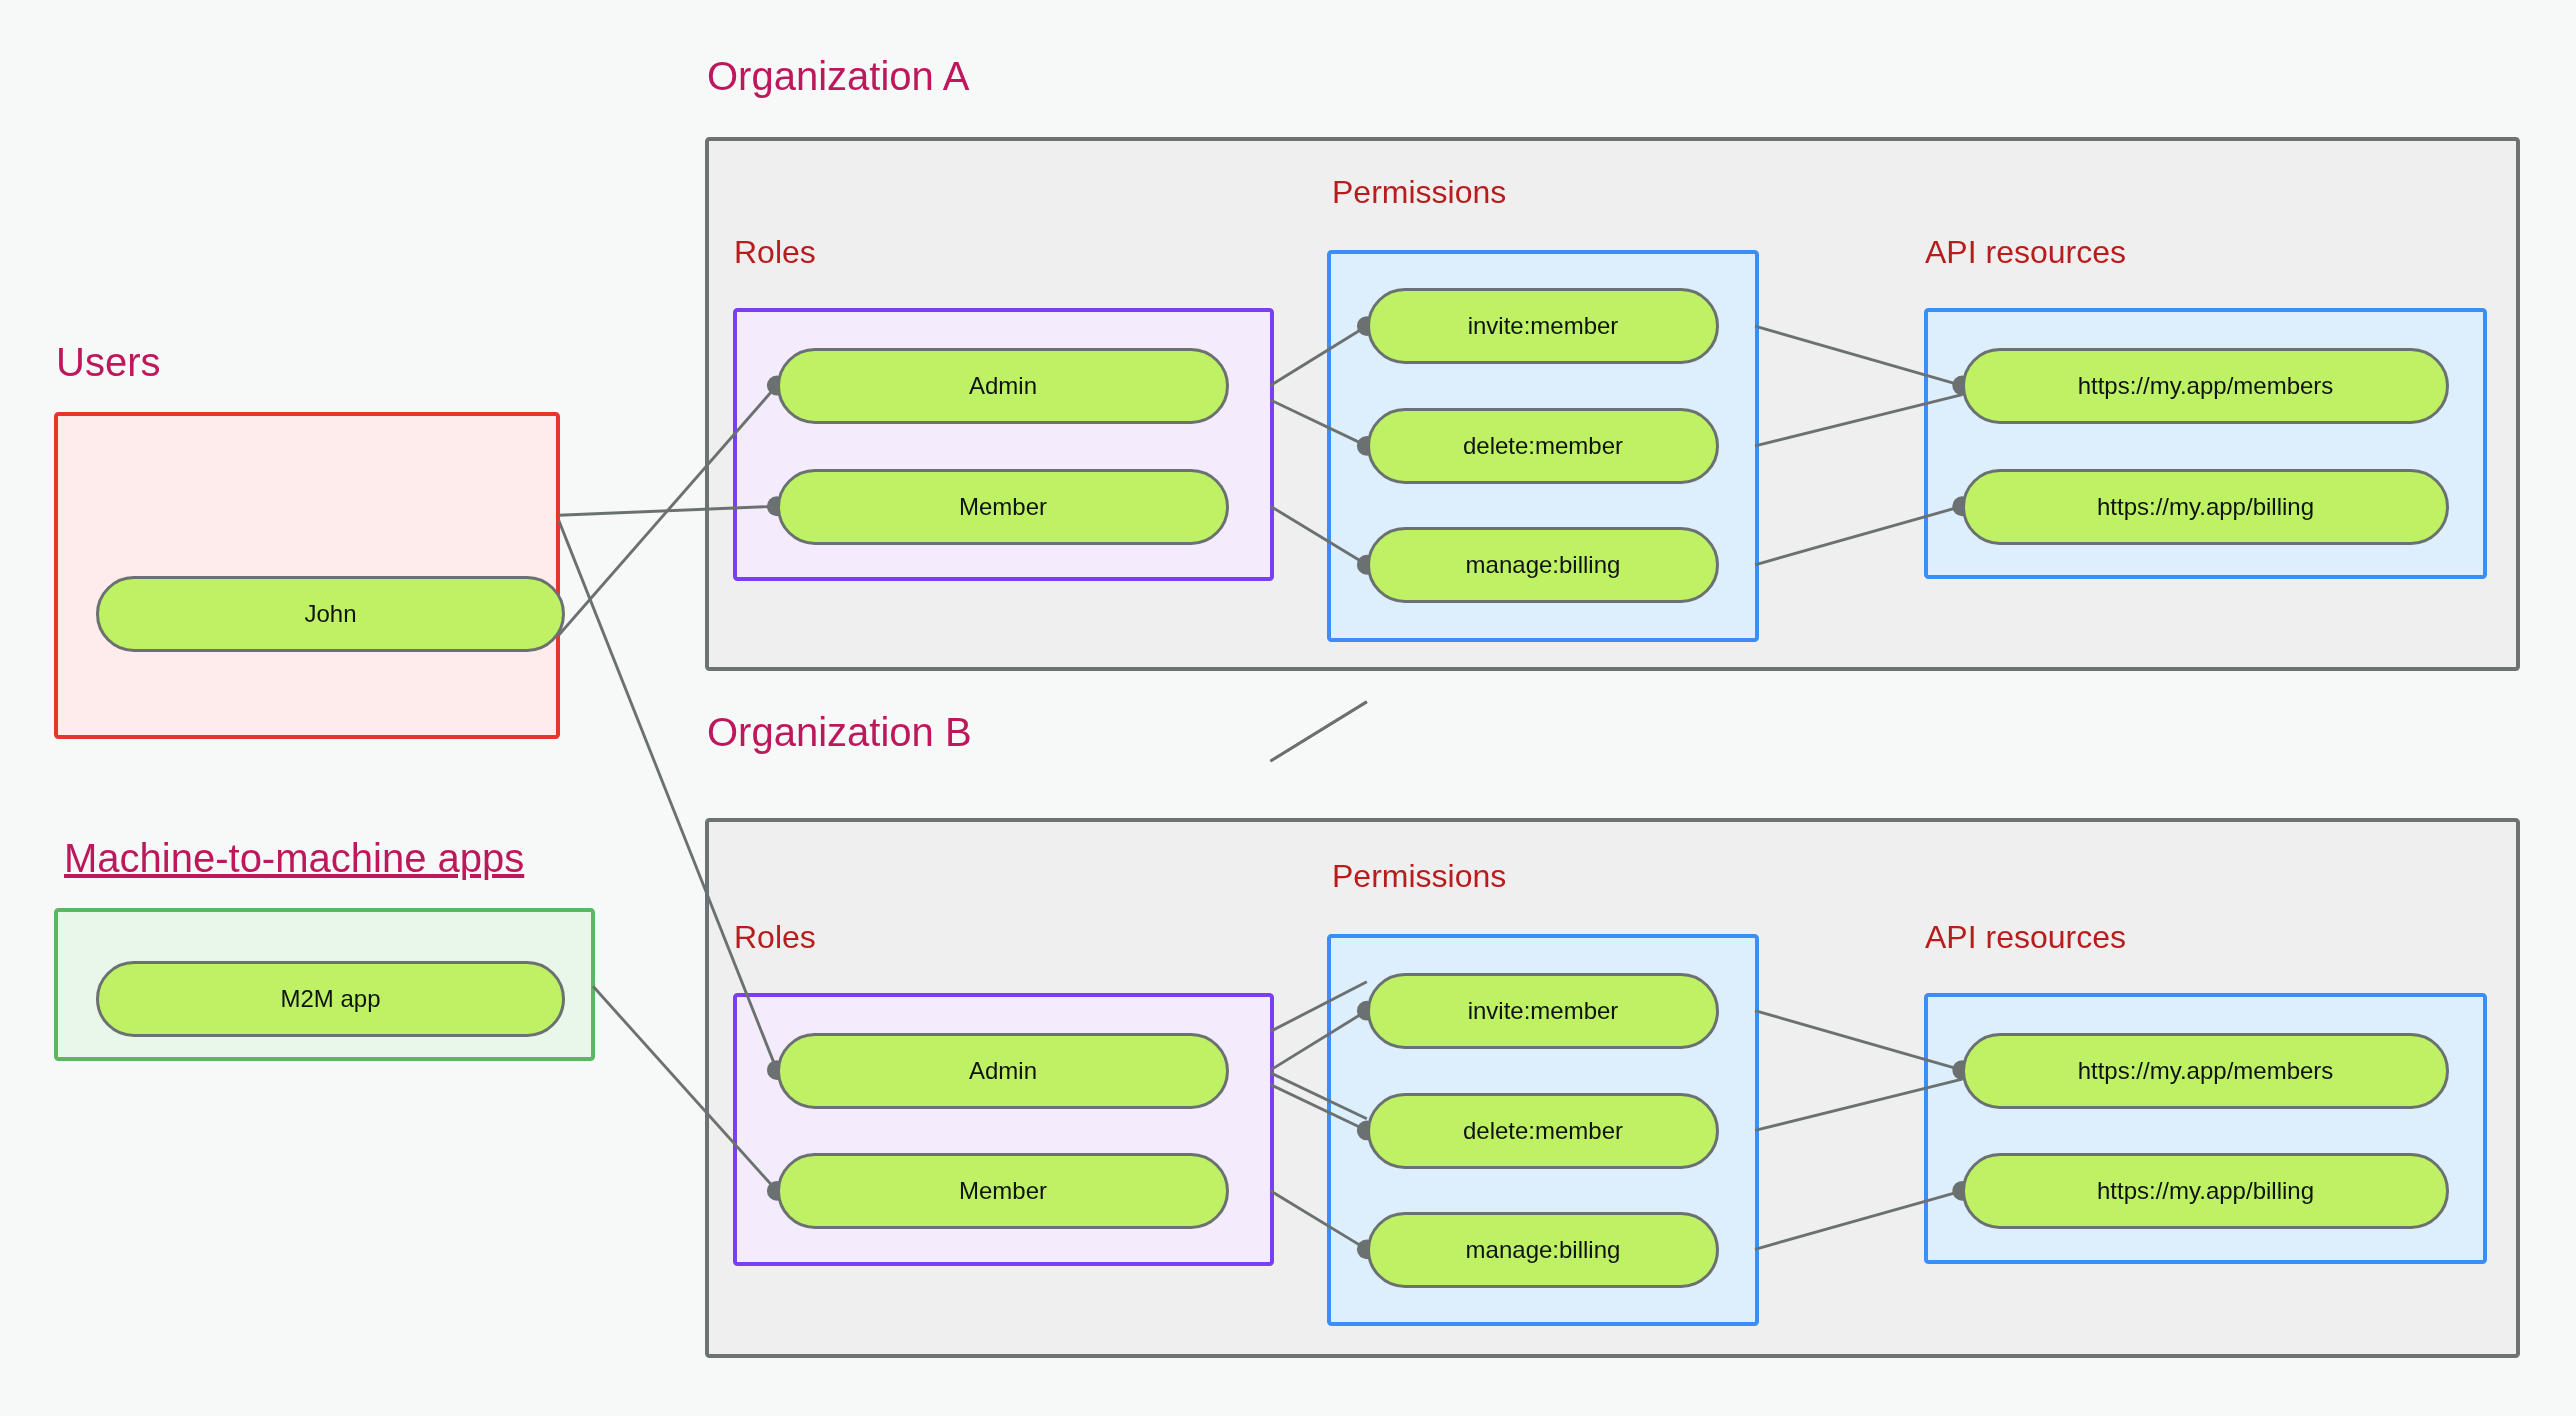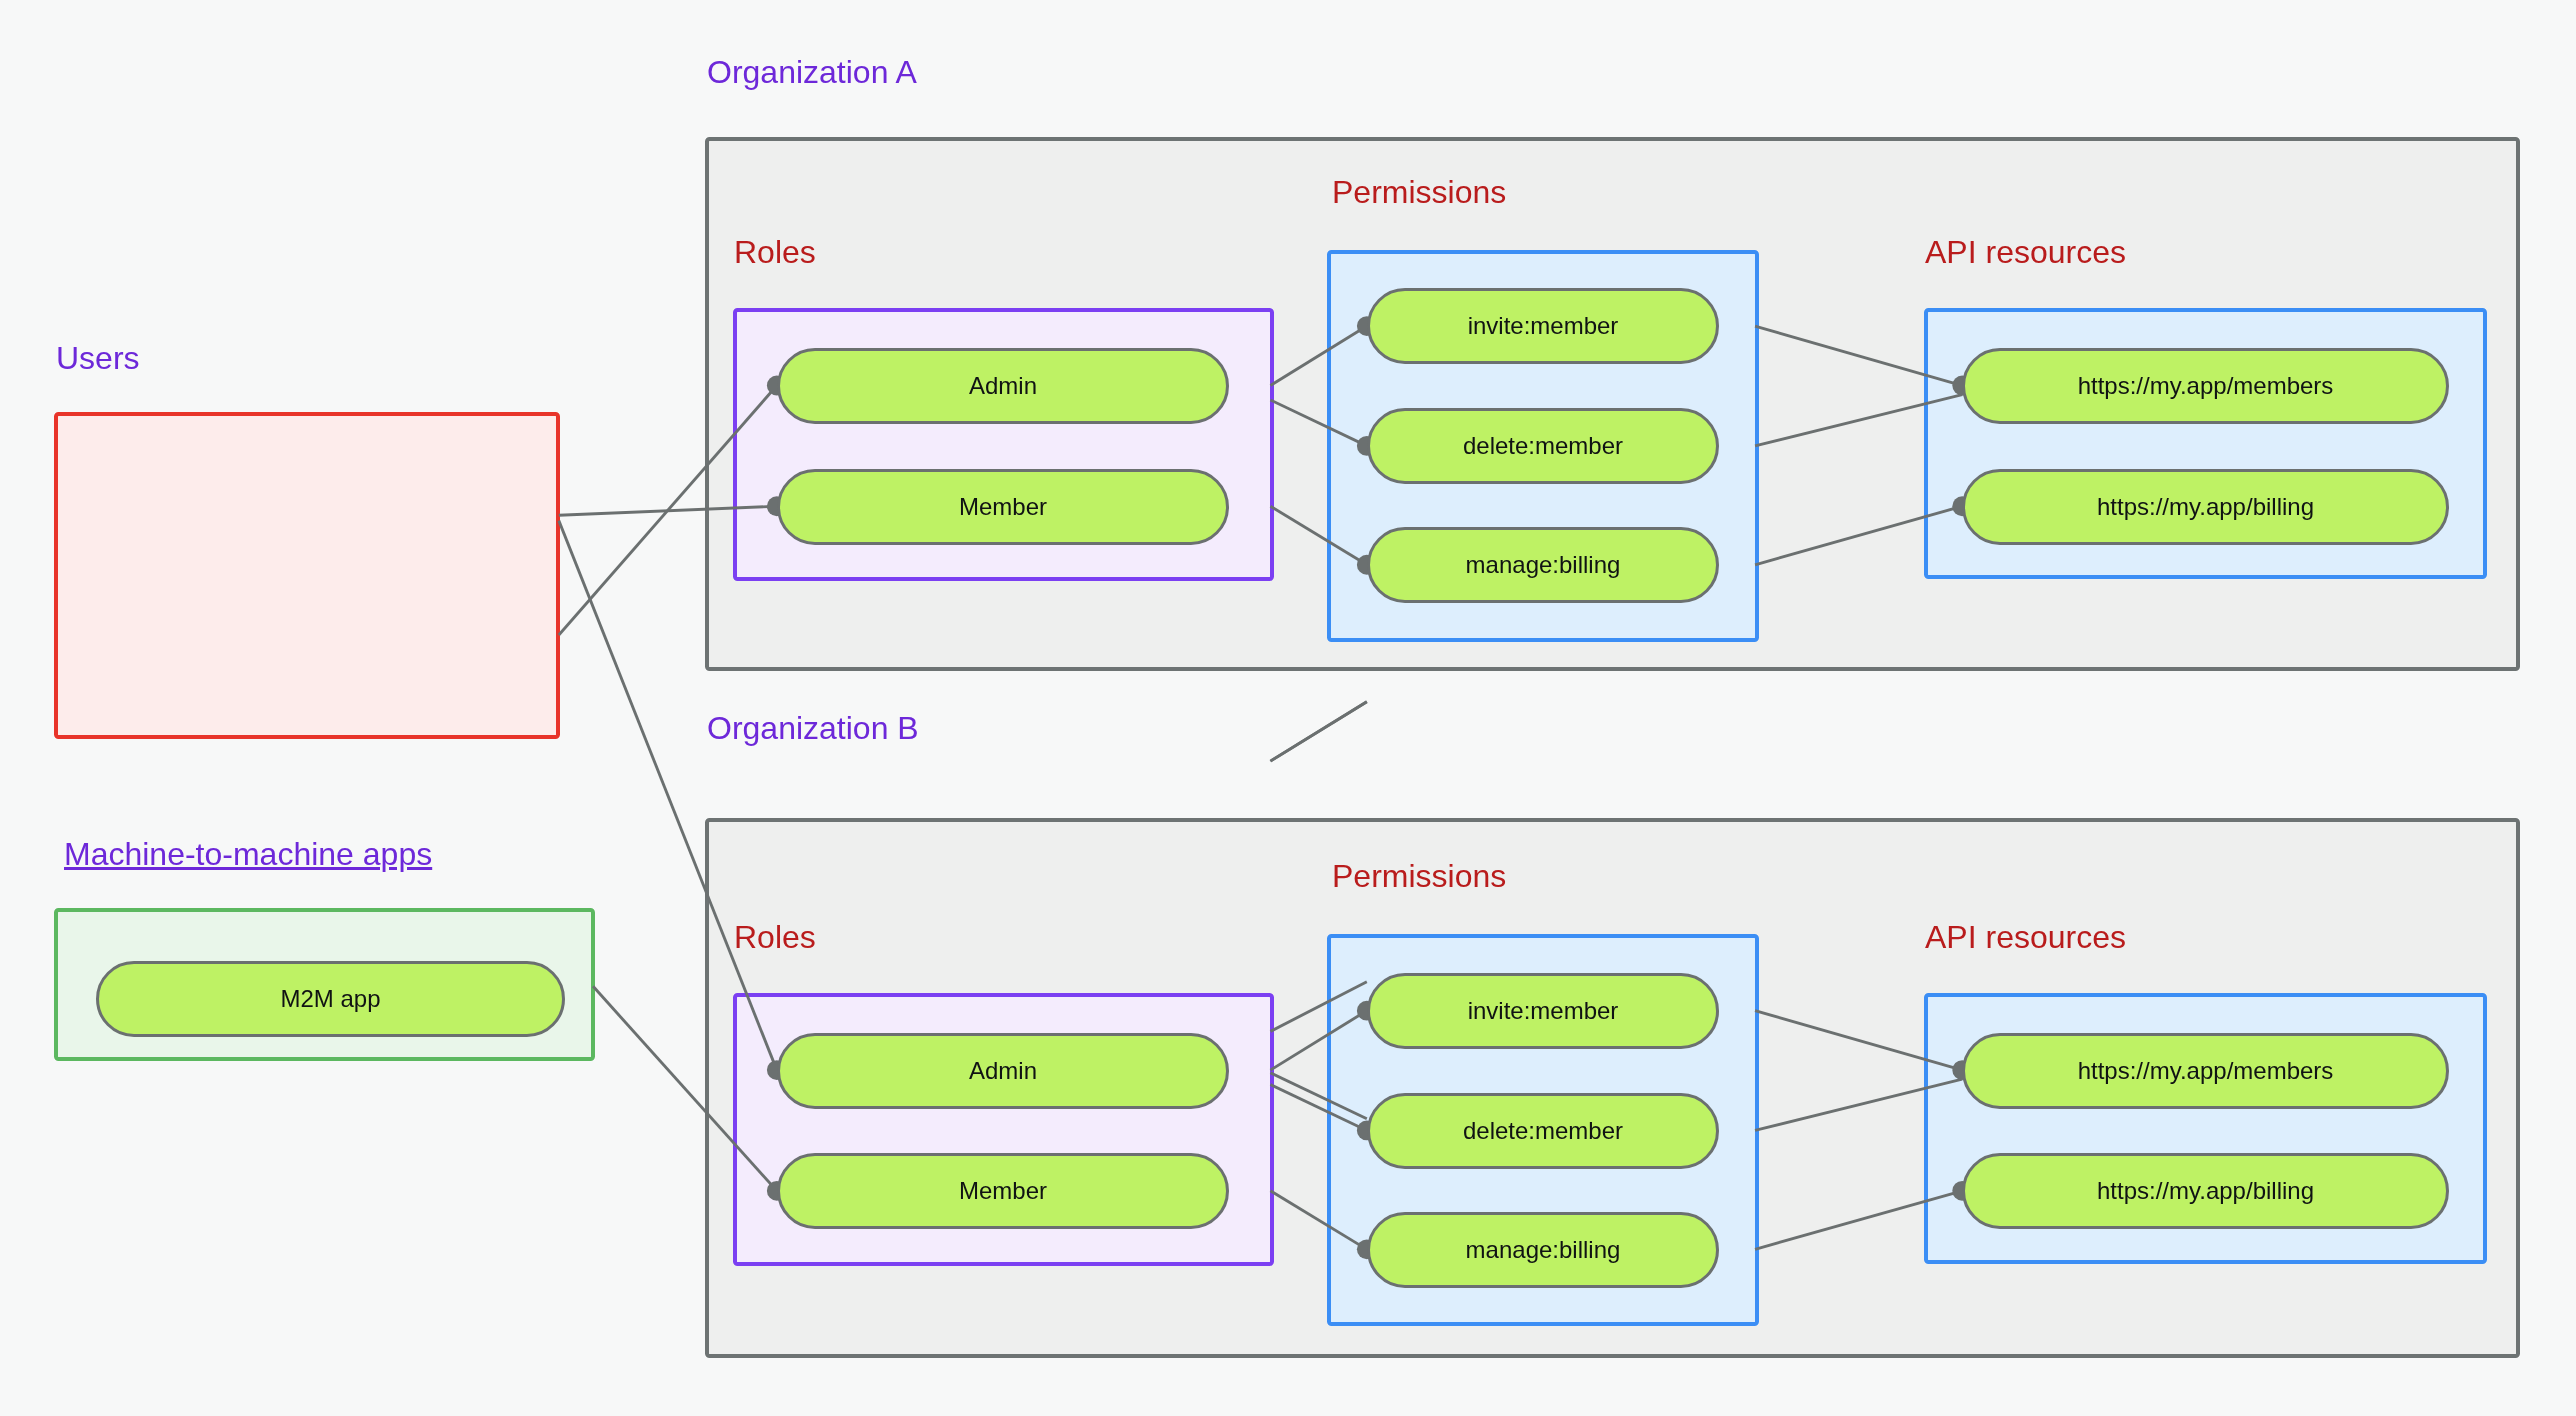--- a/index.html
+++ b/index.html
@@ -33,22 +33,22 @@
     stroke-width: 3.2;
     fill: none;
   }
   .edge-dot {
     fill: #6b7070;
   }
 
   
   .group-label {
     position: absolute;
-    font-size: 32px;
-    color: #6d28d9;
+    font-size: 40px;
+    color: #be185d;
     white-space: nowrap;
     line-height: 1;
     z-index: 8;
   }
   .inner-label {
     position: absolute;
     font-size: 32px;
     color: #b91c1c;
     white-space: nowrap;
     line-height: 1;
@@ -157,20 +157,21 @@
     <circle class="edge-dot" cx="1517" cy="1122" r="11"></circle>
     <circle class="edge-dot" cx="1517" cy="1255" r="11"></circle>
     <circle class="edge-dot" cx="1517" cy="1387" r="11"></circle>
     <circle class="edge-dot" cx="2178" cy="1188" r="11"></circle>
     <circle class="edge-dot" cx="2178" cy="1322" r="11"></circle>
   </svg>
 
   <div class="group-label" style="left:56px; top:342px;">Users</div>
 
   <div class="container-box box-users" style="left:54px; top:412px; width:506px; height:327px;">
+    <div class="pill" style="left:38px; top:160px; width:469px; height:76px; position:absolute;">John</div>
   </div>
 
   <div class="group-label" style="left:64px; top:838px;text-decoration:underline;">Machine-to-machine apps</div>
 
   <div class="container-box box-m2m" style="left:54px; top:908px; width:541px; height:153px;">
     <div class="pill" style="left:38px; top:49px; width:469px; height:76px; position:absolute;">M2M app</div>
   </div>
 
   <div class="group-label" style="left:707px; top:56px;">Organization A</div>
 

